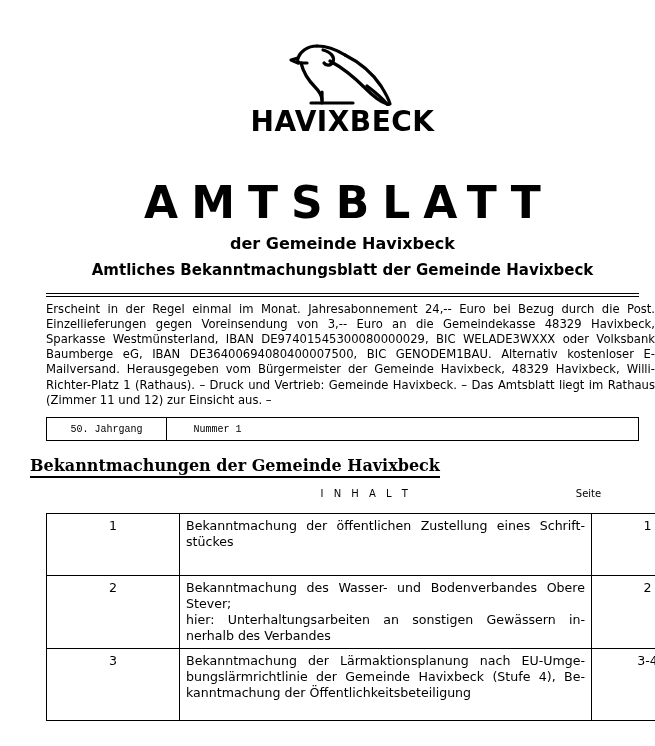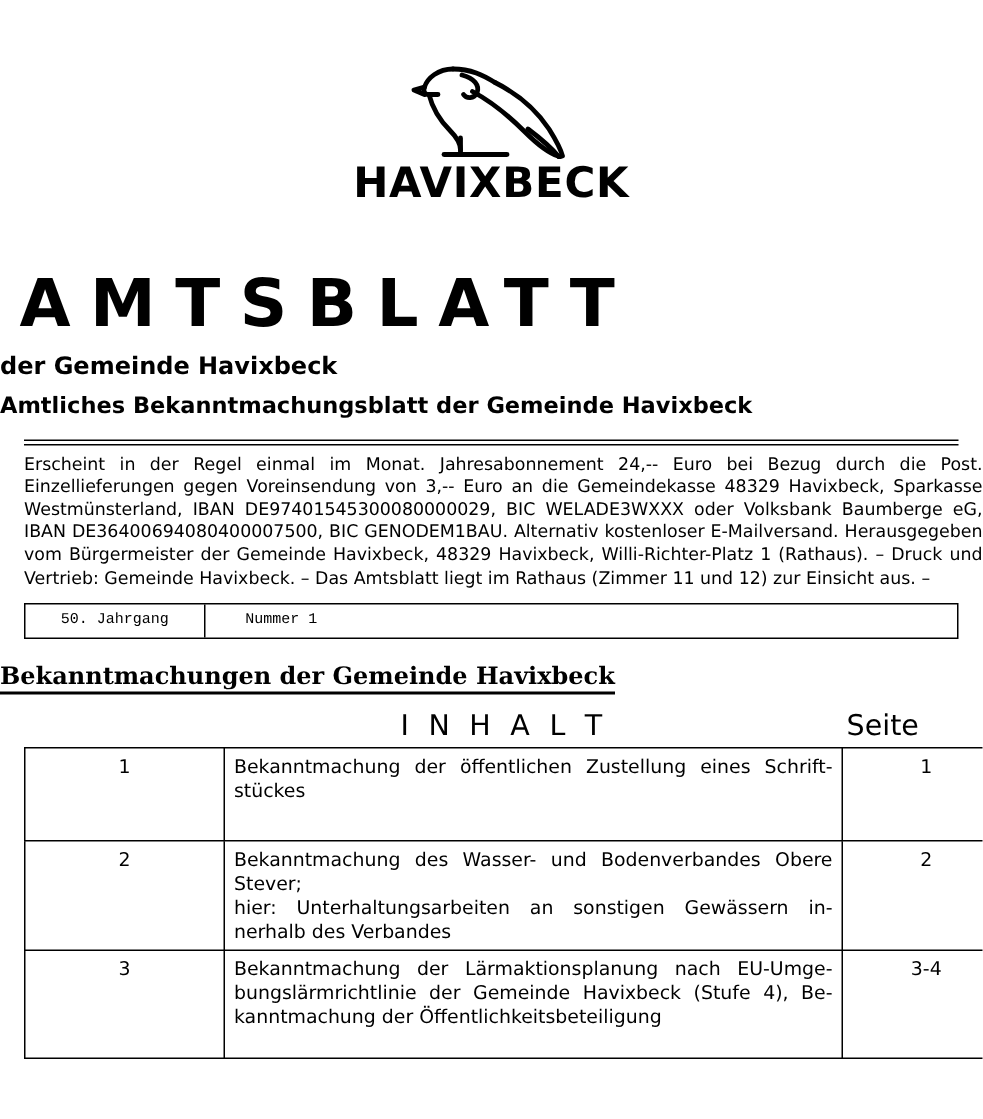--- a/index.html
+++ b/index.html
@@ -13,20 +13,21 @@
     font-family: "DejaVu Sans", sans-serif;
     color: #000000;
     overflow: hidden;
   }
 
   .page {
     position: relative;
     width: 655px;
     height: 746px;
     box-sizing: border-box;
+    padding-left: 30px;
   }
 
   
   .logo-block {
     padding-top: 30px;
     text-align: center;
   }
   .logo-bird {
     display: block;
     margin: 0 auto;
@@ -35,21 +36,21 @@
     font-family: "DejaVu Sans", sans-serif;
     font-weight: bold;
     font-size: 28px;
     letter-spacing: 0.5px;
     line-height: 1;
     margin-top: 2px;
   }
 
   
   .masthead {
-    text-align: left;
+    text-align: center;
     margin-top: 44px;
   }
   .masthead-title {
     font-family: "DejaVu Sans", sans-serif;
     font-weight: bold;
     font-size: 44px;
     letter-spacing: 13px;
     line-height: 1.05;
     white-space: nowrap;
     padding-left: 13px; 
@@ -121,21 +122,21 @@
     border-bottom: 2px solid #000;
     padding-bottom: 1px;
   }
 
   
   .inhalt-row {
     position: relative;
     margin: 13px 16px 0 16px;
     height: 20px;
     font-family: "DejaVu Sans", sans-serif;
-    font-size: 19px;
+    font-size: 10px;
   }
   .inhalt-label {
     position: absolute;
     left: 120px;
     width: 400px;
     text-align: center;
     letter-spacing: 3.5px;
   }
   .inhalt-seite {
     position: absolute;

